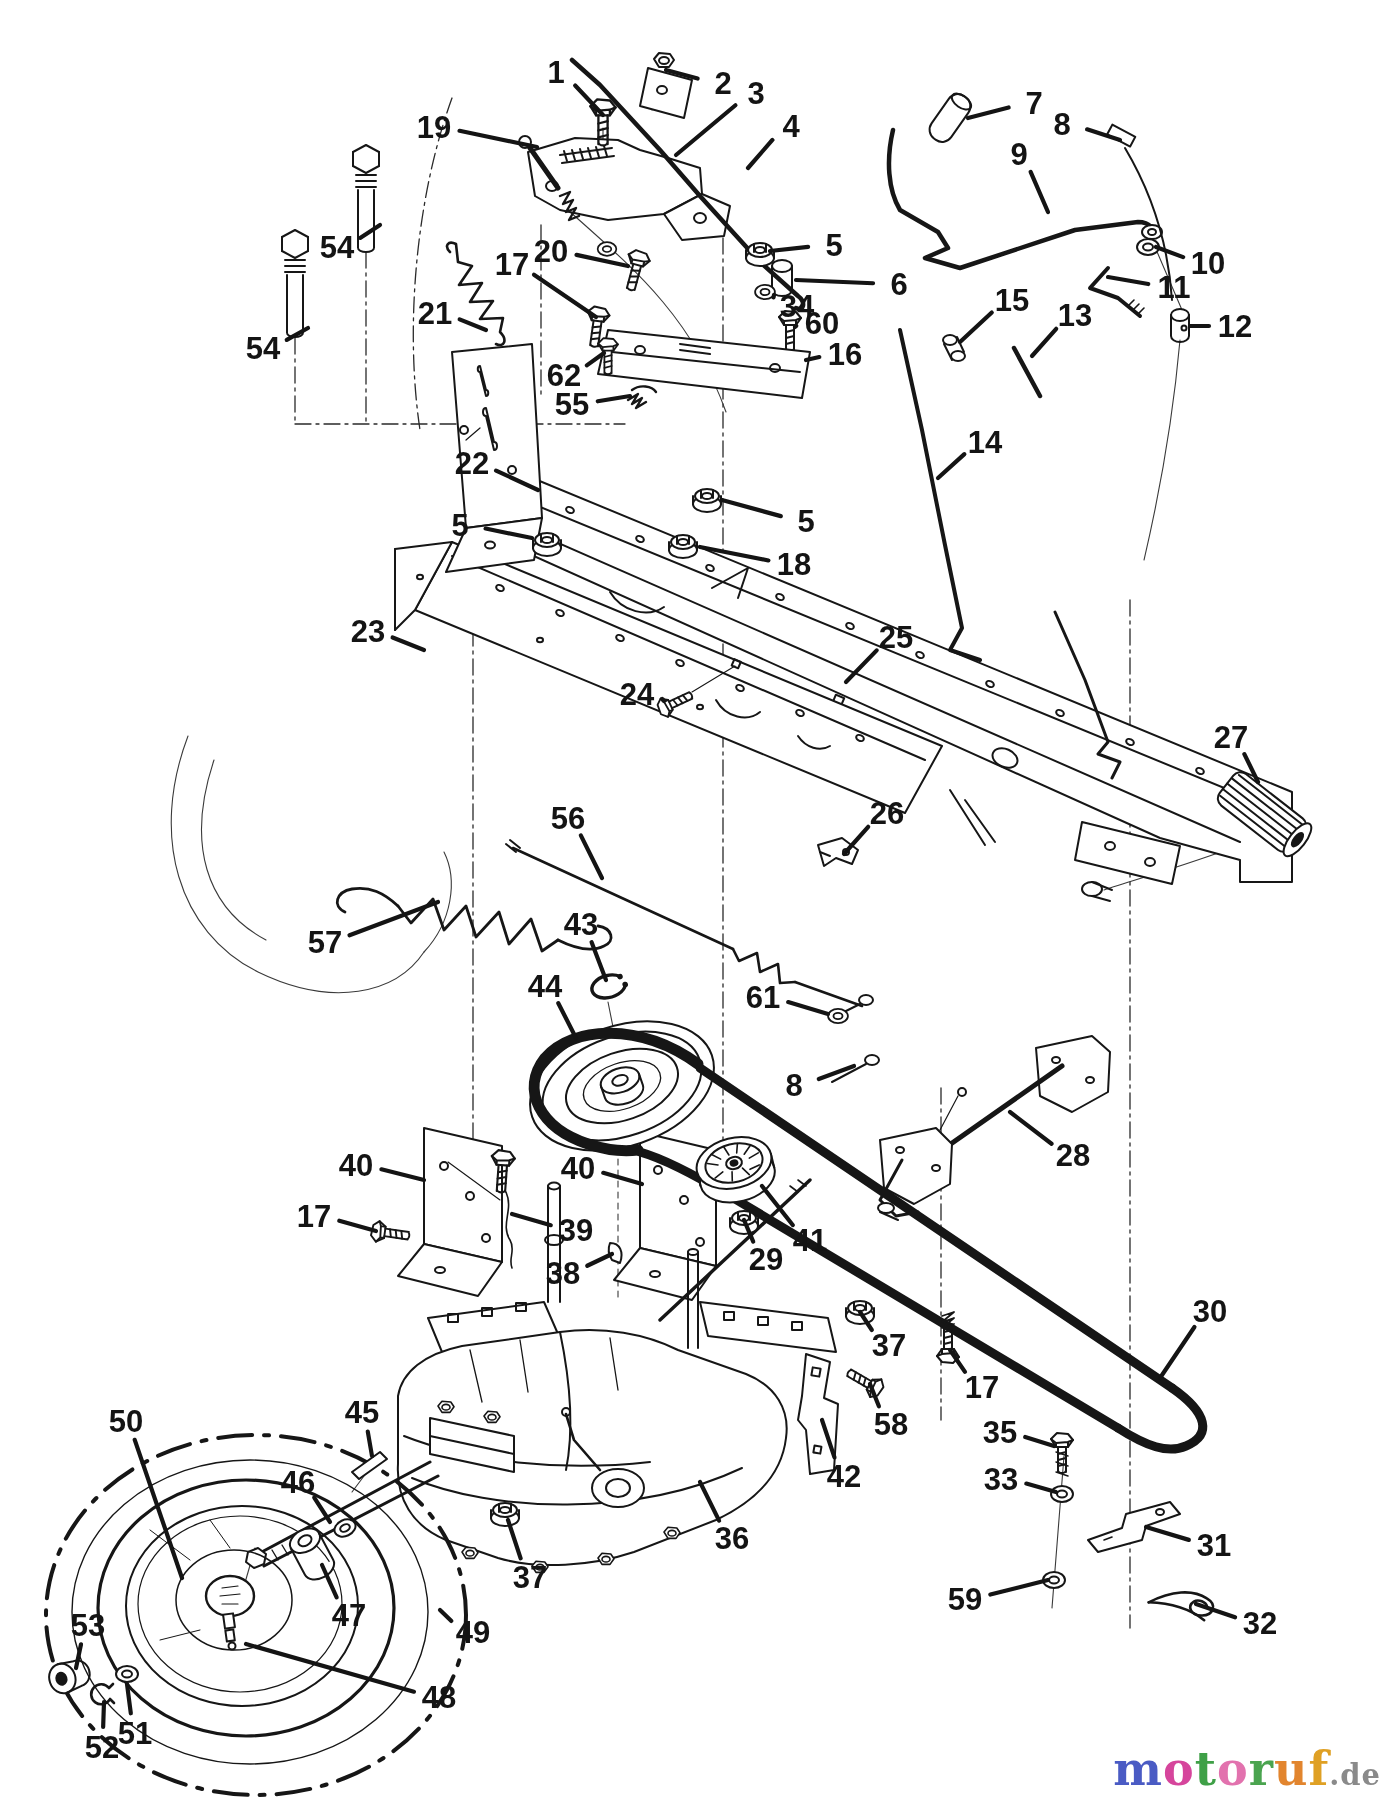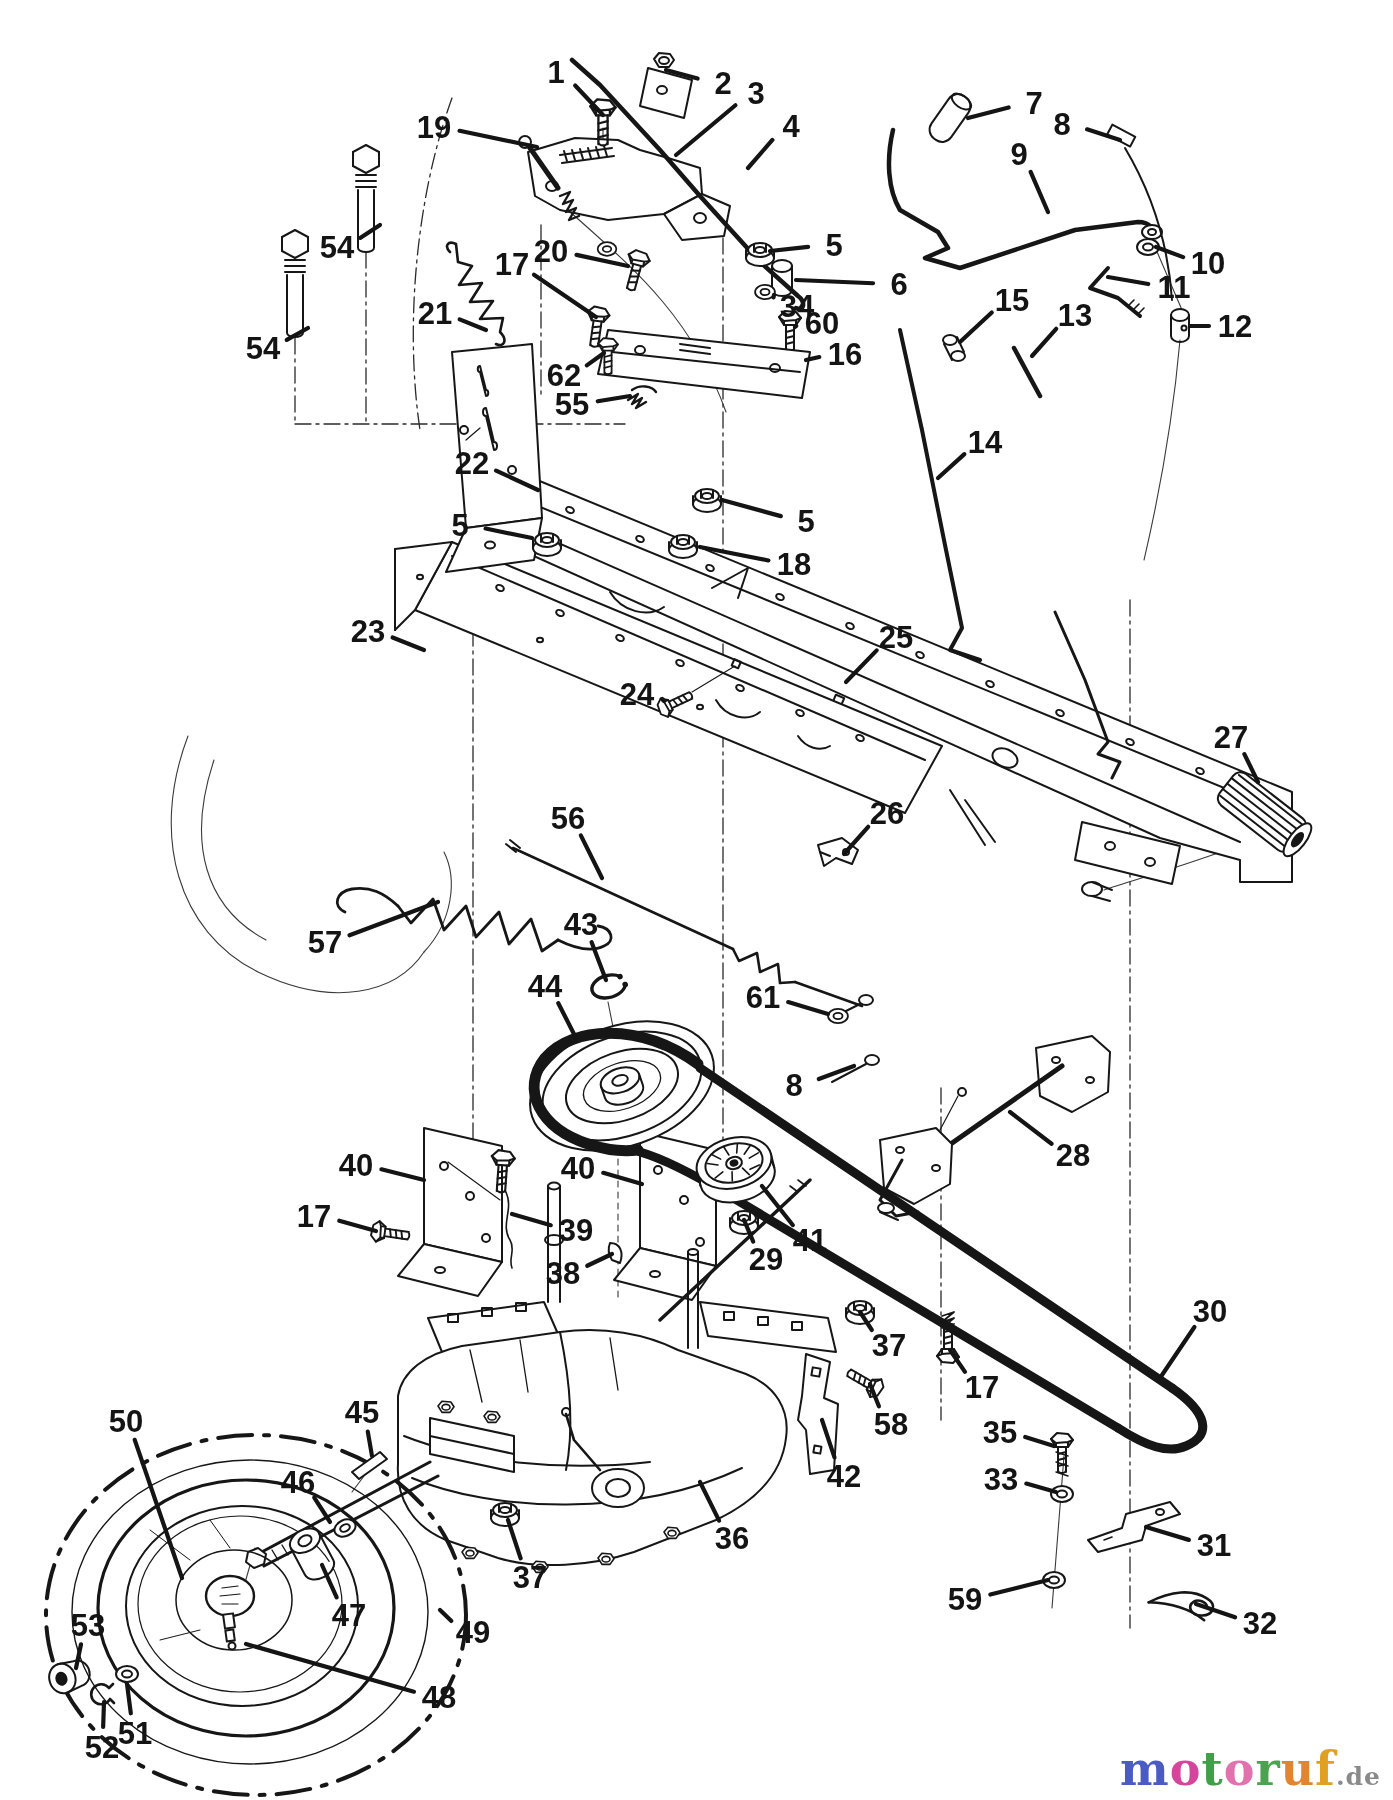--- a/index.html
+++ b/index.html
@@ -3,21 +3,21 @@
 <meta charset="utf-8">
 <style>
   html,body{margin:0;padding:0;background:#fff;}
   .stage{position:relative;width:1393px;height:1800px;background:#fff;overflow:hidden;
          font-family:"Liberation Sans",sans-serif;}
   svg{position:absolute;left:0;top:0;}
   .callout{font:700 31px "Liberation Sans",sans-serif;fill:#141414;text-anchor:middle;dominant-baseline:central;}
   .leader{stroke:#141414;stroke-width:4.2;stroke-linecap:round;}
   .watermark{position:absolute;right:12px;bottom:8px;font-family:"DejaVu Serif",serif;
              font-weight:bold;font-size:46px;letter-spacing:1px;line-height:1;user-select:none;}
-  .watermark .suffix{font-size:25px;font-weight:bold;}
+  .watermark .suffix{font-size:29px;font-weight:bold;}
 </style>
 </head>
 <body>
 
 <div class="stage">
 
 <svg viewBox="0 0 1393 1800" width="1393" height="1800">
 <defs>
   <g id="fnut">
     <ellipse cx="0" cy="6" rx="14" ry="8" fill="#fff"></ellipse>

